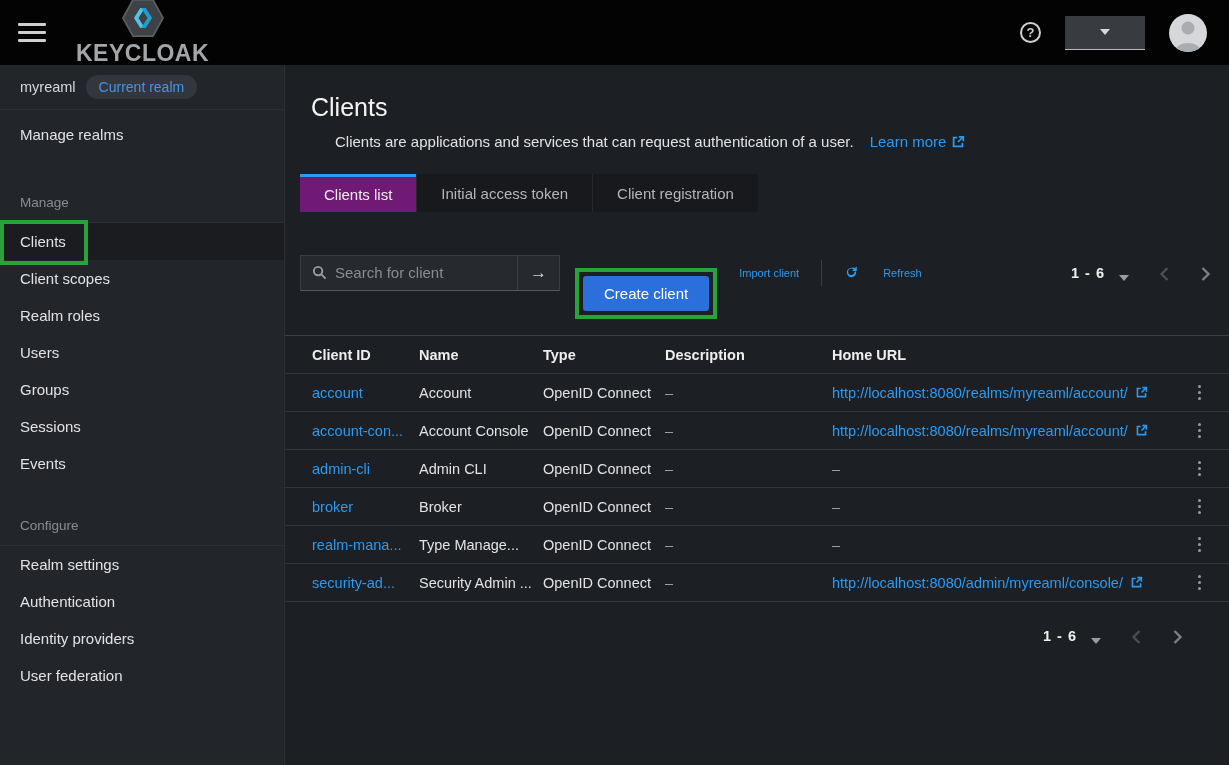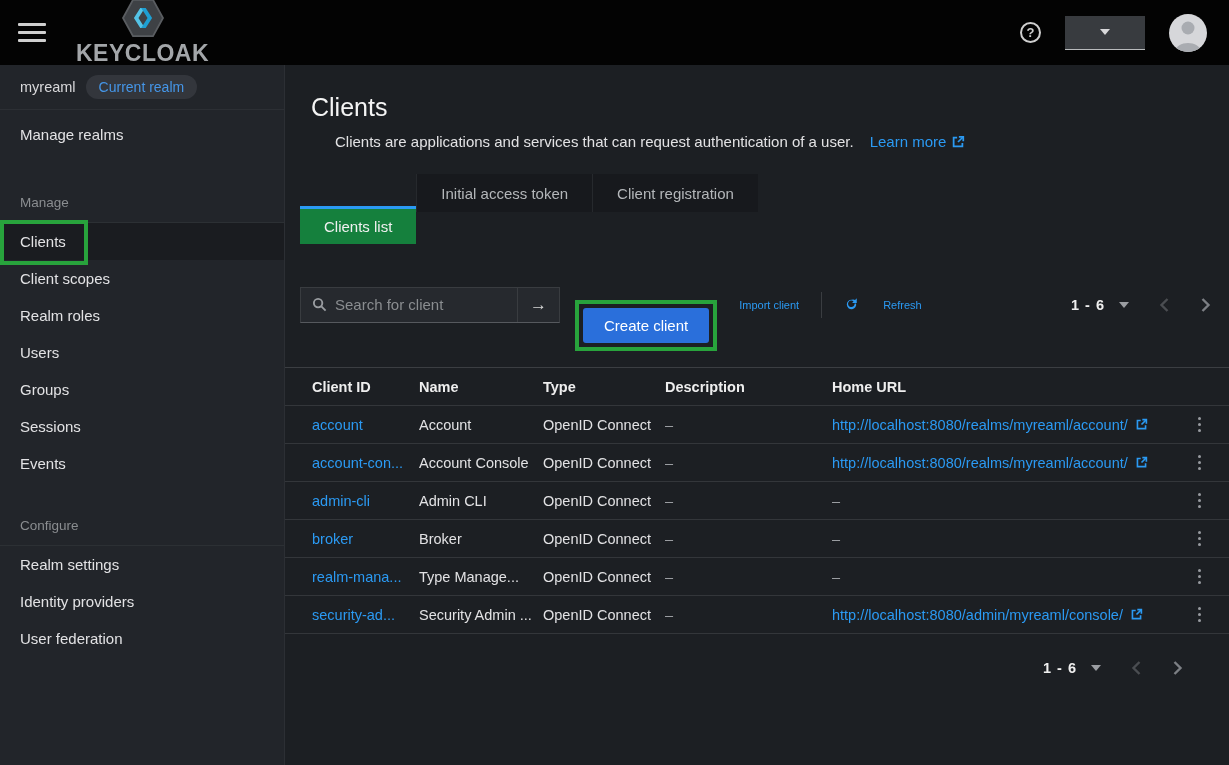--- a/index.html
+++ b/index.html
@@ -35,38 +35,38 @@
 
   
   .main { flex:1; min-width:0; display:flex; flex-direction:column; }
   .page-header { padding:28px 26px 0 26px; }
   .page-title { font-size:25px; font-weight:400; color:#f4f4f4; }
   .page-desc { margin-top:11px; font-size:15px; color:#e2e2e4; display:flex; align-items:center;margin-left:24px; }
   .learn-more { color:#2b9af3; text-decoration:none; margin-left:16px; display:inline-flex; align-items:center; gap:5px; cursor:pointer; }
 
   .tabs { margin:24px 0 0 15px; display:flex; }
   .tab { height:38px; display:flex; align-items:center; padding:0 24px; font-size:15px; cursor:pointer; }
-  .tab.active { color:#f0f0f0; border-top:3px solid #2b9af3; background:#15803d;margin-top:32px; }
+  .tab.active { color:#f0f0f0; border-top:3px solid #2b9af3; background:#701a75; }
   .tab.inactive { background:#17191d; color:#b4b7ba; border-left:1px solid #26292d; }
 
   
   .toolbar { display:flex; align-items:center; padding:14px 18px 16px 15px; }
   .search-group { display:flex; width:260px; height:36px; background:#26292e; border:1px solid #393c40; border-bottom-color:#56595e; }
   .search-icon-wrap { display:flex; align-items:center; padding:0 8px 0 11px; }
   .search-input { flex:1; min-width:0; background:transparent; border:none; outline:none; color:#d6d6d8; font-size:15px; font-family:"Liberation Sans", sans-serif; }
   .search-input::placeholder { color:#8a8d90; }
   .search-go { width:42px; border:none; border-left:1px solid #393c40; background:#26292e; color:#d6d6d6; font-size:17px; cursor:pointer; }
   .ann-wrap { border:4px solid #28a33c; padding:4px; margin-left:15px; display:inline-flex; background:transparent;margin-top:42px; }
   .btn-primary { background:#2a6fdb; color:#fff; border:none; border-radius:3px; padding:9px 21px; font-size:15px; font-family:"Liberation Sans", sans-serif; cursor:pointer; }
   .link { color:#2b9af3; text-decoration:none; font-size:11px; cursor:pointer; }
   .import-link { margin-left:22px; }
   .v-divider { width:1px; height:26px; background:#3a3d41; margin:0 22px; }
   .refresh { display:inline-flex; align-items:center; gap:24px;text-align:right; }
 
-  .pagination { margin-left:auto; display:flex; align-items:center; }
+  .pagination { margin-left:auto; display:flex; align-items:flex-end; }
   .pagination .range { font-weight:bold; font-size:14.5px; color:#efefef; letter-spacing:1px; }
   .pg-caret { margin-left:14px; cursor:pointer; display:flex; align-items:center; }
   .pg-btn { background:none; border:none; margin-left:30px; cursor:default; display:flex; align-items:center; }
 
   
   .table { border-top:1px solid #3b3e42; font-size:14.5px; }
   .trow { display:grid; grid-template-columns:107px 124px 122px 167px 1fr 60px; align-items:center; height:38px; border-bottom:1px solid #33363a; padding-left:27px; }
   .thead { font-weight:bold; color:#eeeeee; }
   .cell { overflow:hidden; white-space:nowrap; text-overflow:ellipsis; padding-right:10px; }
   .cell a { color:#2b9af3; text-decoration:none; cursor:pointer; }
@@ -127,20 +127,21 @@
       </div>
       <div class="nav-item">Client scopes</div>
       <div class="nav-item">Realm roles</div>
       <div class="nav-item">Users</div>
       <div class="nav-item">Groups</div>
       <div class="nav-item">Sessions</div>
       <div class="nav-item">Events</div>
 
       <div class="section-label">Configure</div>
       <div class="nav-item">Realm settings</div>
+      <div class="nav-item">Authentication</div>
       <div class="nav-item">Identity providers</div>
       <div class="nav-item">User federation</div>
     </nav>
 
     <main class="main">
 
       <div class="page-header">
         <h1 class="page-title">Clients</h1>
         <p class="page-desc">
           <span>Clients are applications and services that can request authentication of a user.</span>

